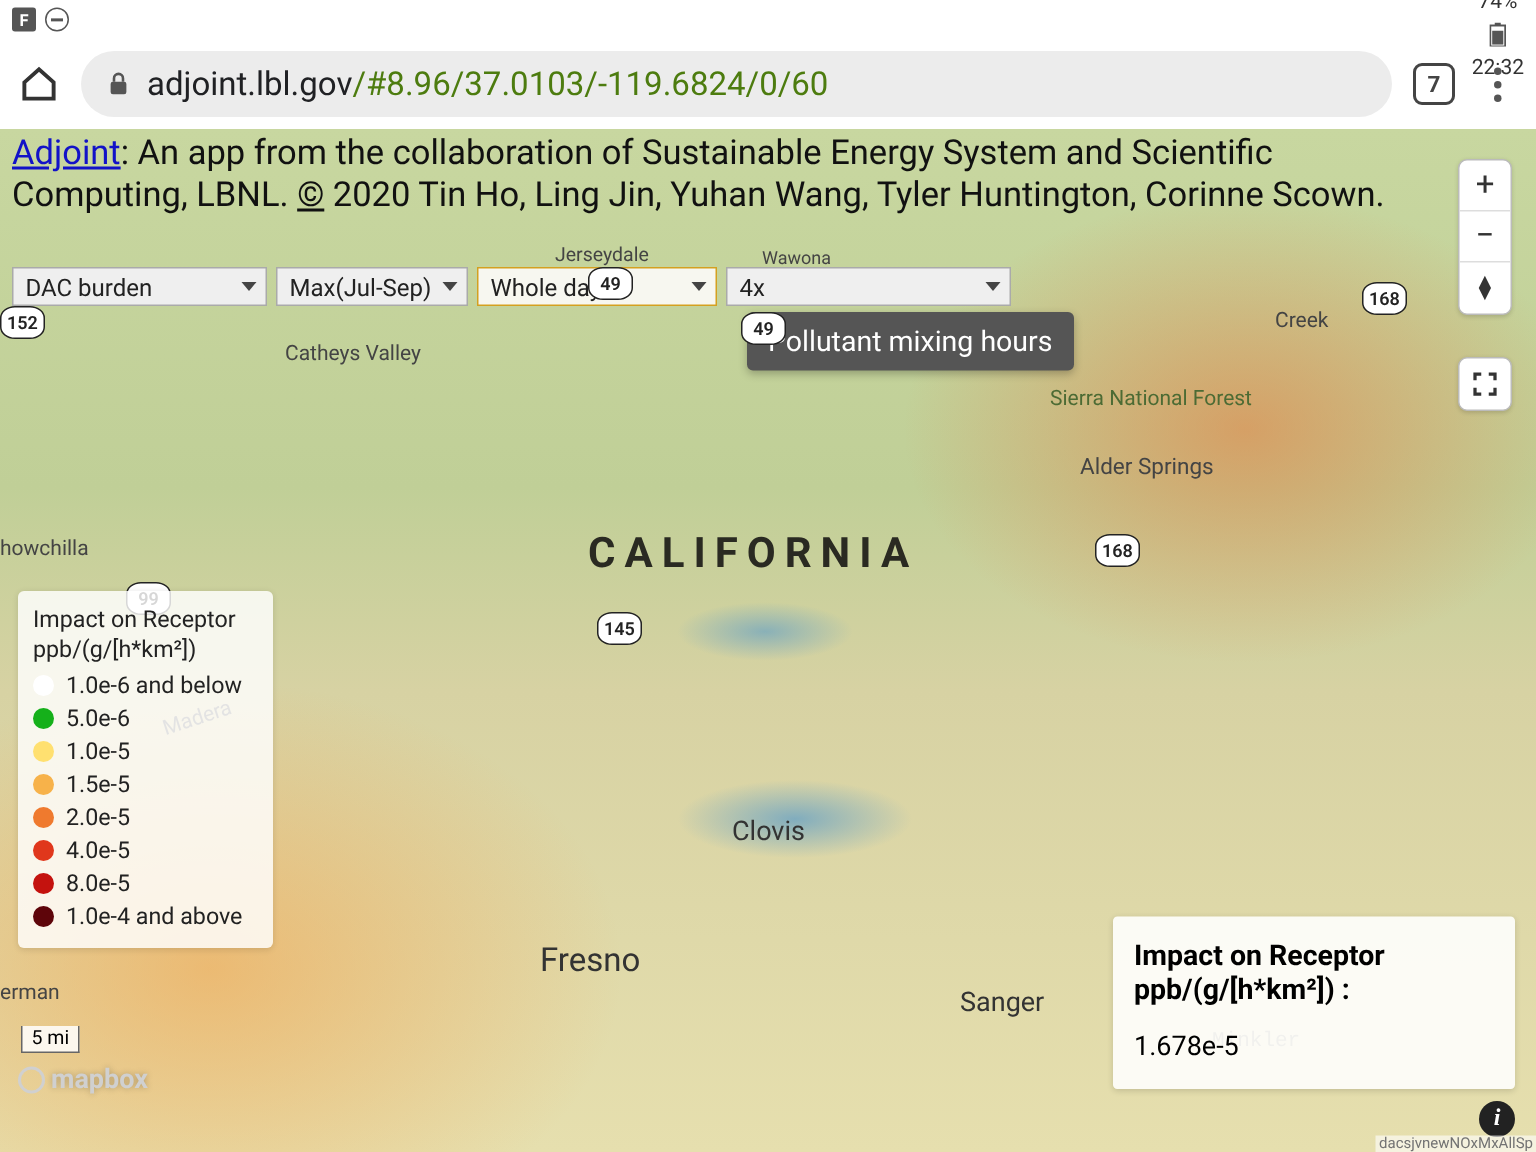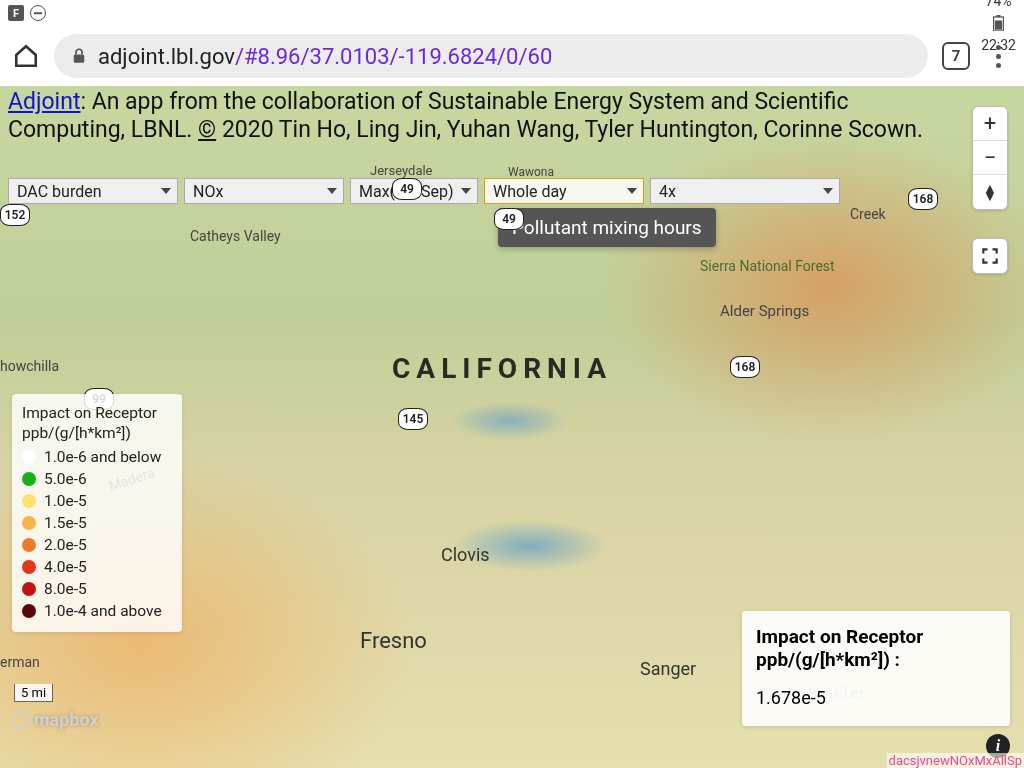--- a/index.html
+++ b/index.html
@@ -10,21 +10,21 @@
   .flip-icon { width:16px; height:16px; background:#555; color:#fff; display:flex; align-items:center; justify-content:center; font-size:11px; font-weight:bold; border-radius:2px;}
   .dnd-icon { width:16px; height:16px; border:1.5px solid #555; border-radius:50%; position:relative; }
   .dnd-icon::after { content:""; position:absolute; left:3px; right:3px; top:50%; height:1.5px; background:#555; transform:translateY(-50%);}
   .wifi-icon svg, .batt-icon svg { display:block; }
 
   .chrome-bar { height: 60px; background:#fff; display:flex; align-items:center; padding:0 12px; gap:14px; }
   .home-icon { width:28px; height:28px; display:flex; align-items:center; justify-content:center; }
   .url-pill { flex:1; height:44px; background:#ececec; border-radius:22px; display:flex; align-items:center; padding:0 16px; gap:10px; }
   .lock-icon { width:18px; height:18px; color:#555; }
   .url-text { font-size:22px; color:#202124; white-space:nowrap; overflow:hidden; }
-  .url-text .faded { color:#6d28d9; }
+  .url-text .faded { color:#4d7c0f; }
   .tab-box { width:28px; height:28px; border:2.5px solid #444; border-radius:6px; display:flex; align-items:center; justify-content:center; font-weight:bold; font-size:15px; color:#444;}
   .kebab { width:28px; height:28px; display:flex; flex-direction:column; align-items:center; justify-content:center; gap:4px;}
   .kebab span { width:5px; height:5px; background:#555; border-radius:50%; }
 
   .app { position:relative; width:1024px; height:682px; overflow:hidden; }
   .map-bg { position:absolute; inset:0;
     background:
       radial-gradient(ellipse 500px 350px at 140px 560px, rgba(245,160,70,0.55), transparent 55%),
       radial-gradient(ellipse 380px 260px at 830px 200px, rgba(230,120,60,0.55), transparent 60%),
       linear-gradient(180deg, #c8d7a0 0%, #c0cf97 35%, #d7d2a3 55%, #e6dfae 100%);
@@ -65,21 +65,21 @@
   .scale-bar { position:absolute; bottom:66px; left:14px; height:18px; background:rgba(255,255,255,0.85); border:1px solid #666; border-top:none; padding:1px 6px 0; font-size:13px; }
   .mapbox-logo { position:absolute; bottom:38px; left:12px; color:#d0d0d0; font-weight:bold; font-size:18px; display:flex; align-items:center; gap:4px; text-shadow:0 0 4px rgba(0,0,0,0.25);}
   .mapbox-logo .globe { width:18px; height:18px; border:2px solid #d0d0d0; border-radius:50%; }
 
   .value-panel { position:absolute; right:14px; bottom:42px; width:268px; background:rgba(255,255,255,0.88); border-radius:3px; padding:14px 14px 18px; box-shadow:0 1px 4px rgba(0,0,0,0.15);}
   .value-panel .vp-title { font-weight:700; font-size:19px; }
   .value-panel .vp-units { font-weight:700; font-size:19px; }
   .value-panel .vp-val { margin-top:16px; font-size:18px; }
 
   .info-btn { position:absolute; right:14px; bottom:10px; width:24px; height:24px; background:#222; color:#fff; border-radius:50%; display:flex; align-items:center; justify-content:center; font-family:Georgia,serif; font-style:italic; font-weight:bold;}
-  .layer-id { position:absolute; right:0; bottom:0; font-size:13px; color:#ec4899; background:rgba(255,255,255,0.6); padding:0 2px;}
+  .layer-id { position:absolute; right:0; bottom:0; font-size:10px; color:#737373; background:rgba(255,255,255,0.6); padding:0 2px;}
 </style>
 </head>
 <body>
 
 <div class="status-bar">
   <div class="status-left">
     <span class="flip-icon">F</span>
     <span class="dnd-icon"></span>
   </div>
   <div class="status-right">
@@ -147,24 +147,20 @@
 
   <div class="header-text">
     <a href="#">Adjoint</a><span>: An app from the collaboration of Sustainable Energy System and Scientific Computing, LBNL. </span><span class="copy">©</span><span> 2020 Tin Ho, Ling Jin, Yuhan Wang, Tyler Huntington, Corinne Scown.</span>
   </div>
 
   <div class="dropdown-row">
     <div class="dd dd1">
         <span>DAC burden</span>
         <span class="caret"></span>
       </div>
-    <div class="dd dd2">
-        <span>NOx</span>
-        <span class="caret"></span>
-      </div>
     <div class="dd dd3">
         <span>Max(Jul-Sep)</span>
         <span class="caret"></span>
       </div>
     <div class="dd dd4">
         <span>Whole day</span>
         <span class="caret"></span>
       </div>
     <div class="dd dd5">
         <span>4x</span>
@@ -183,21 +179,21 @@
         <path d="M4 9V4h5 M20 9V4h-5 M4 15v5h5 M20 15v5h-5"></path>
       </svg>
   </div>
 
   <div class="big-label" style="top:266px; left:392px;">CALIFORNIA</div>
   <div class="small-label" style="top:77px; left:370px; font-size:13px;">Jerseydale</div>
   <div class="small-label" style="top:79px; left:508px; font-size:12px;">Wawona</div>
   <div class="small-label" style="top:142px; left:190px;">Catheys Valley</div>
   <div class="small-label" style="top:272px; left:0;">howchilla</div>
   <div class="small-label" style="top:385px; left:108px; transform:rotate(-18deg); color:#666;">Madera</div>
-  <div class="city-label" style="top:458px; left:441px;">Clovis</div>
+  <div class="city-label" style="top:458px; left:488px;">Clovis</div>
   <div class="city-label" style="top:542px; left:360px; font-size:22px;">Fresno</div>
   <div class="city-label" style="top:572px; left:640px;">Sanger</div>
   <div class="small-label" style="top:600px; left:808px; opacity:.55;font-family:Liberation Mono, monospace;">Minkler</div>
   <div class="small-label" style="top:216px; left:720px; font-size:15px;">Alder Springs</div>
   <div class="small-label" style="top:120px; left:850px;">Creek</div>
   <div class="small-label" style="top:172px; left:700px; color:#4c6b34;">Sierra National Forest</div>
   <div class="small-label" style="top:568px; left:0;">erman</div>
 
   <div class="route-shield" style="top:92px; left:392px;">49</div>
   <div class="route-shield" style="top:122px; left:494px;">49</div>

